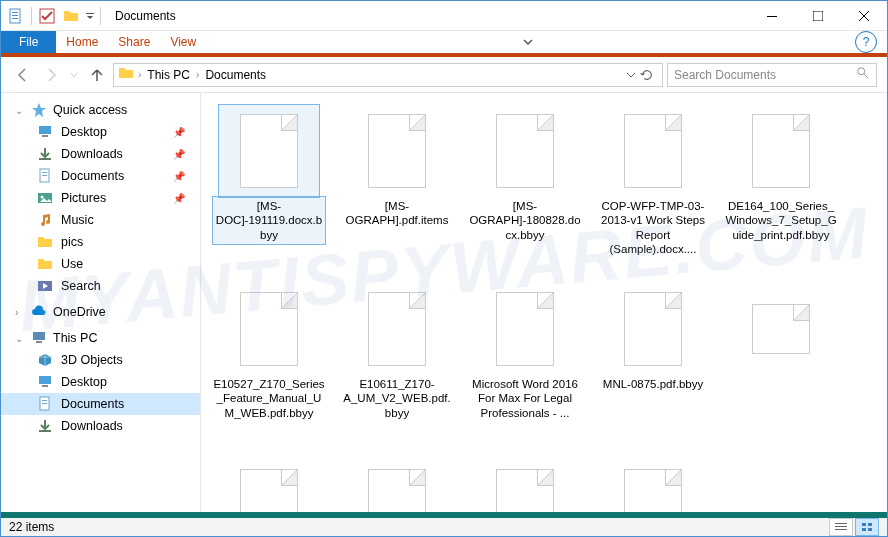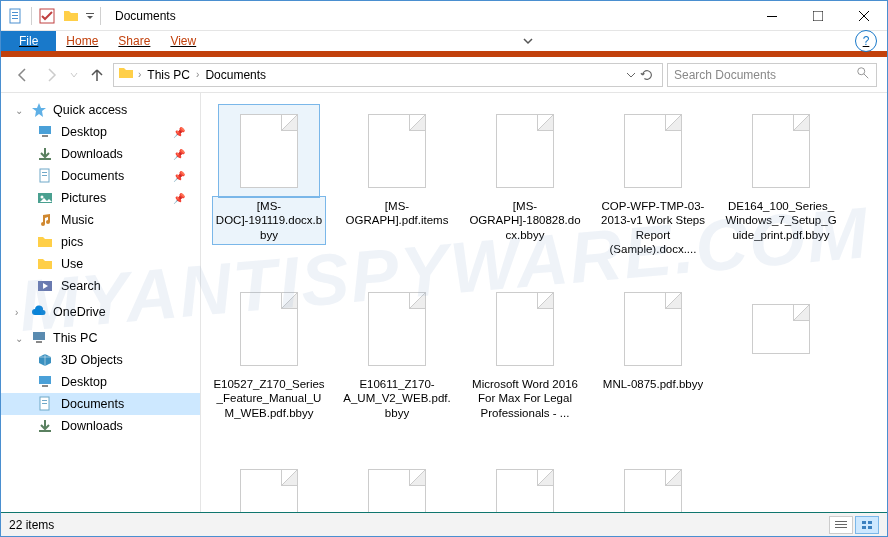--- a/index.html
+++ b/index.html
@@ -9,21 +9,21 @@
 .titlebar { height: 30px; background: #fff; display: flex; align-items: center; border-bottom: 1px solid #e5e5e5; }
 .titlebar .qat { display: flex; align-items: center; padding: 0 4px; gap: 2px; }
 .titlebar .qat .qbtn { width: 22px; height: 22px; display: flex; align-items: center; justify-content: center; }
 .titlebar .qat .divider { width: 1px; height: 18px; background: #d0d0d0; margin: 0 2px; }
 .titlebar .title { padding-left: 8px; font-size: 12px; color: #000; }
 .titlebar .winbtns { margin-left: auto; display: flex; }
 .titlebar .winbtns .wbtn { width: 46px; height: 30px; display: flex; align-items: center; justify-content: center; font-size: 10px; }
 .titlebar .winbtns .wbtn svg { width: 10px; height: 10px; }
 
 
-.ribbon { height: 26px; display: flex; align-items: center; border-bottom: 6px solid #c2410c; position: relative; text-decoration: underline; }
+.ribbon { height: 26px; display: flex; align-items: center; border-bottom: 4px solid #c2410c; position: relative; }
 .ribbon .file-tab { background: #1979ca; color: #fff; font-size: 12px; padding: 5px 18px; height: 100%; display:flex; align-items:center; }
 .ribbon .rtab { font-size: 12px; padding: 0 10px; color: #c2410c; height: 100%; display: flex; align-items: center; }
 .ribbon .help { margin-left: auto; width: 22px; height: 22px; border: 1px solid #1979ca; border-radius: 50%; color: #1979ca; display:flex; align-items:center; justify-content:center; font-size:12px; margin-right:10px; }
 .ribbon .expand-icon { width: 12px; height: 12px; margin-right: 6px; }
 
 
 .navbar { height: 36px; display: flex; align-items: center; padding: 4px 10px; border-bottom: 1px solid #e5e5e5; gap: 4px; }
 .navbar .navbtn { width: 24px; height: 24px; display: flex; align-items: center; justify-content: center; color: #555; }
 .navbar .navbtn.disabled { color: #bbb; }
 .navbar .addr { flex: 1; border: 1px solid #ccc; height: 24px; display: flex; align-items: center; padding: 0 4px; font-size: 12px; }
@@ -52,21 +52,21 @@
 .fileitem { width: 112px; display: flex; flex-direction: column; align-items: center; }
 .fileitem.selected .thumb { outline: 1px solid #7ab7e9; background: rgba(120,180,230,0.15); }
 .fileitem .thumb { width: 100px; height: 92px; display:flex; align-items:center; justify-content:center; }
 .fileitem .thumb .page { width: 58px; height: 74px; background: #fff; border: 1px solid #ccc; position: relative; }
 .fileitem .thumb .page .fold { position: absolute; top:0; right:0; width: 16px; height: 16px; background: linear-gradient(135deg, #fff 48%, #ccc 50%, #eee 52%); border-left: 1px solid #ccc; border-bottom: 1px solid #ccc; }
 .fileitem .label { font-size: 11.5px; text-align: center; line-height: 1.25; padding: 2px 0; word-break: break-word; max-height: 60px; overflow: hidden; }
 .fileitem.selected .label { background: rgba(120,180,230,0.15); outline: 1px solid #7ab7e9; }
 .partialrow .thumb .page { height: 50px; }
 
 
-.statusbar { height: 24px; border-top: 1px solid #0f766e; display: flex; align-items: center; padding: 0 8px; font-size: 12px; background: #f3f3f3; }
+.statusbar { height: 24px; border-top: 6px solid #0f766e; display: flex; align-items: center; padding: 0 8px; font-size: 12px; background: #f3f3f3; }
 .statusbar .viewbtns { margin-left: auto; display:flex; gap:2px; }
 .statusbar .vbtn { width: 24px; height: 18px; border: 1px solid #ccc; background:#fff; display:flex; align-items:center; justify-content:center; }
 .statusbar .vbtn.active { background: #cde8ff; border-color:#7ab7e9; }
 
 
 .svg { width: 16px; height: 16px; }
 .folder-svg { fill: #ffcf48; }
 .star-svg { fill: #5fb0e6; }
 .cloud-svg { fill: #0a84d8; }
 .pc-svg { fill: #5a8bb0; }

